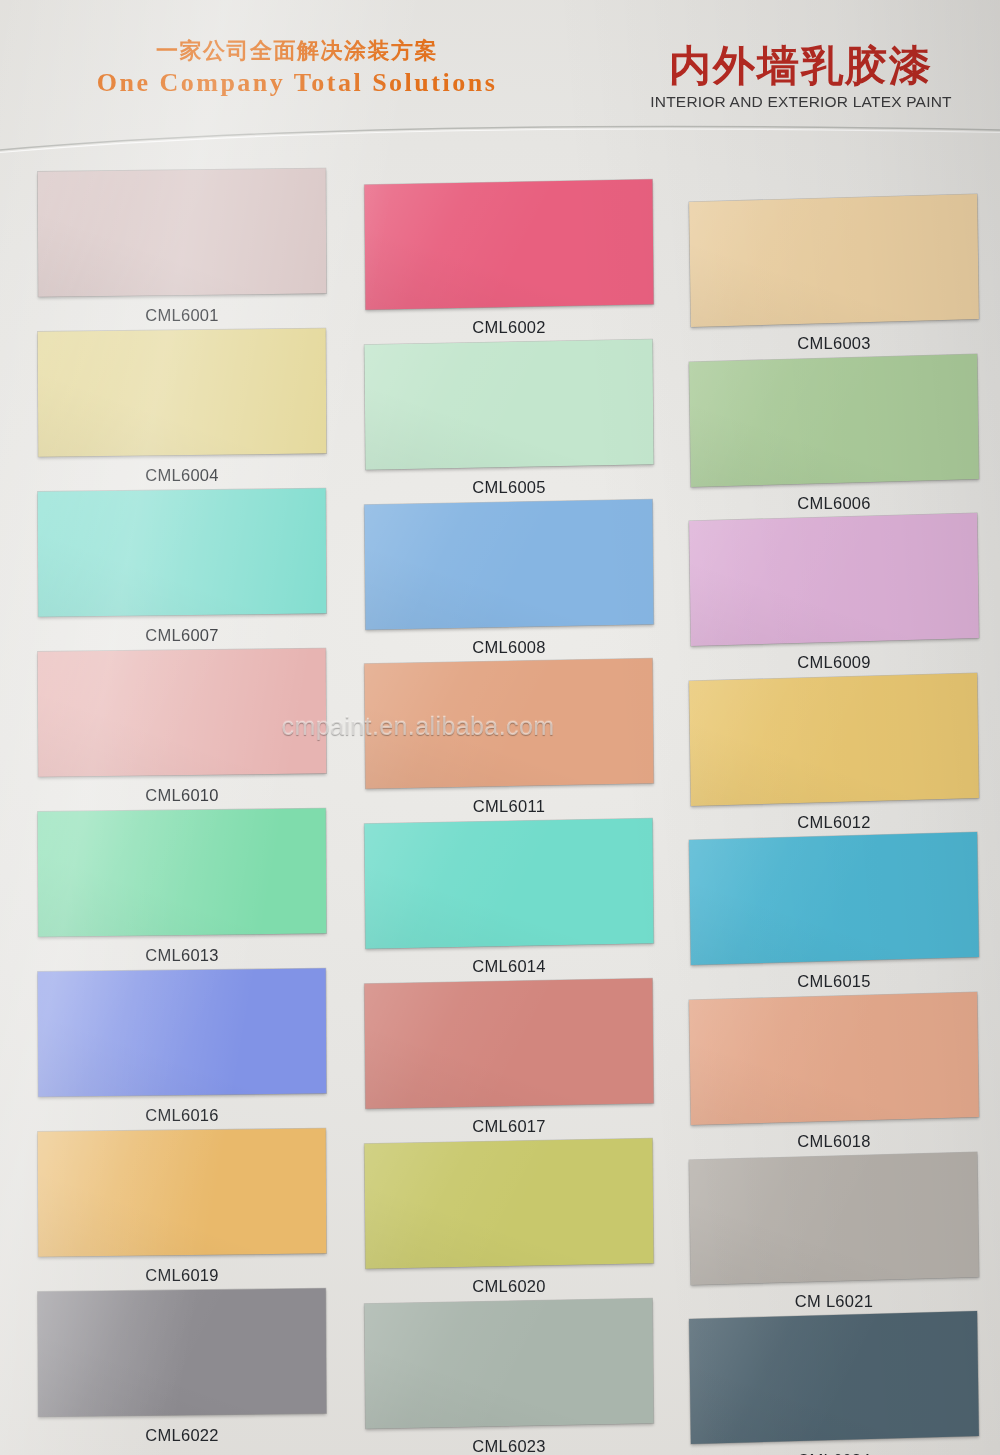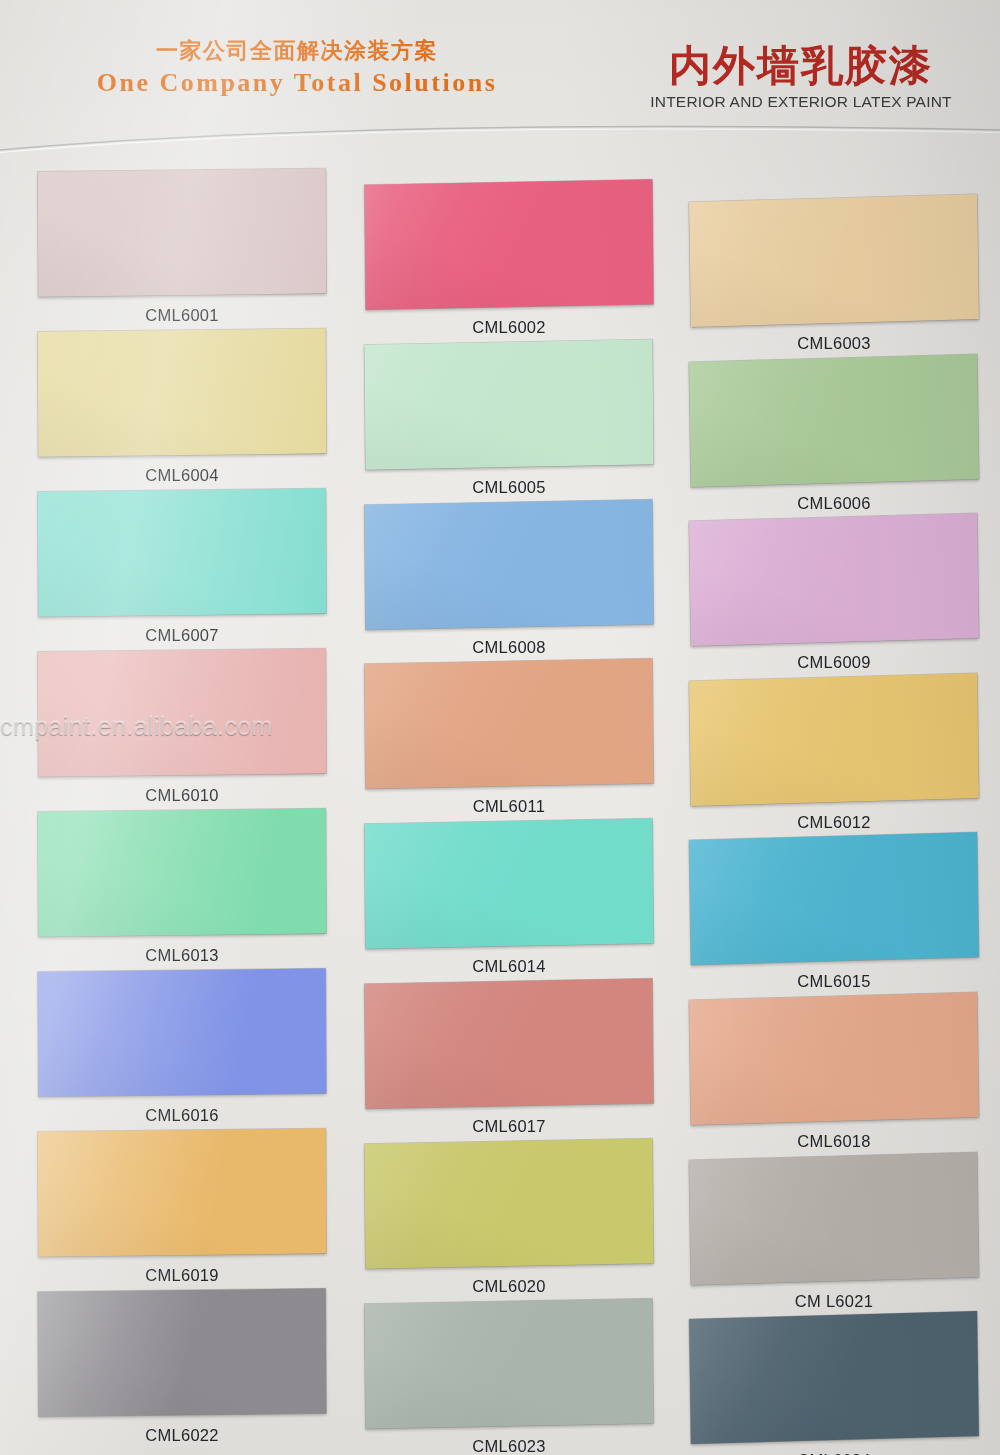--- a/index.html
+++ b/index.html
@@ -151,21 +151,21 @@
     margin-top: 11px;
     white-space: nowrap;
   }
 
   
   #watermark {
     position: absolute;
     left: 0;
     top: 712px;
     width: 836px;
-    text-align: left;
+    text-align: center;
     font-size: 25px;
     letter-spacing: 0.4px;
     color: rgba(252,250,248,0.52);
     text-shadow:
       0 1px 1px rgba(0,0,0,0.30),
       0 -1px 1px rgba(255,255,255,0.20);
     z-index: 4;
     pointer-events: none;
     white-space: nowrap;
   }

